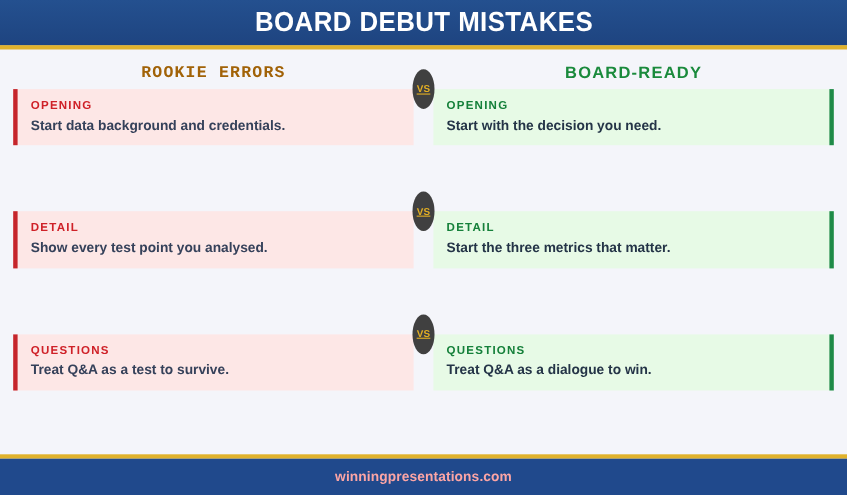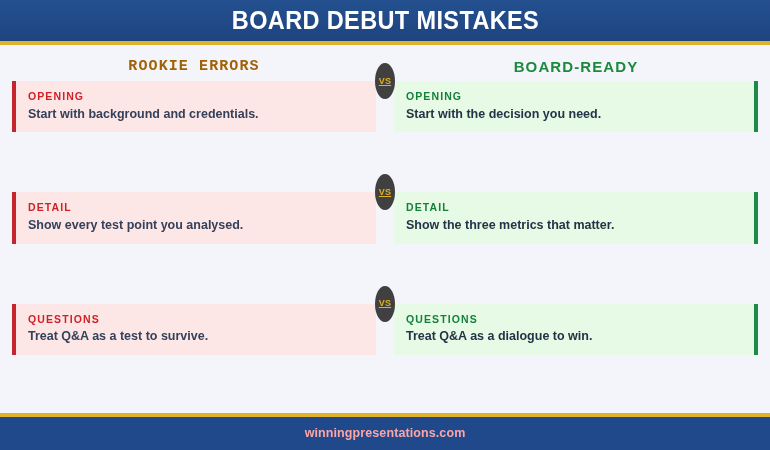--- a/index.html
+++ b/index.html
@@ -187,42 +187,42 @@
     <div class="col-head left">ROOKIE ERRORS</div>
     <div class="col-gutter"></div>
     <div class="col-head right">BOARD-READY</div>
   </div>
 
   <div class="rows">
 
     <div class="row">
       <div class="card bad">
         <div class="card-label">OPENING</div>
-        <div class="card-text">Start with background and credentials.</div>
+        <div class="card-text">Start data background and credentials.</div>
       </div>
       <div class="gutter">
         <div class="vs-badge">VS</div>
       </div>
       <div class="card good">
         <div class="card-label">OPENING</div>
         <div class="card-text">Start with the decision you need.</div>
       </div>
     </div>
 
     <div class="row">
       <div class="card bad">
         <div class="card-label">DETAIL</div>
         <div class="card-text">Show every test point you analysed.</div>
       </div>
       <div class="gutter">
         <div class="vs-badge">VS</div>
       </div>
       <div class="card good">
         <div class="card-label">DETAIL</div>
-        <div class="card-text">Show the three metrics that matter.</div>
+        <div class="card-text">Start the three metrics that matter.</div>
       </div>
     </div>
 
     <div class="row">
       <div class="card bad">
         <div class="card-label">QUESTIONS</div>
         <div class="card-text">Treat Q&amp;A as a test to survive.</div>
       </div>
       <div class="gutter">
         <div class="vs-badge">VS</div>

